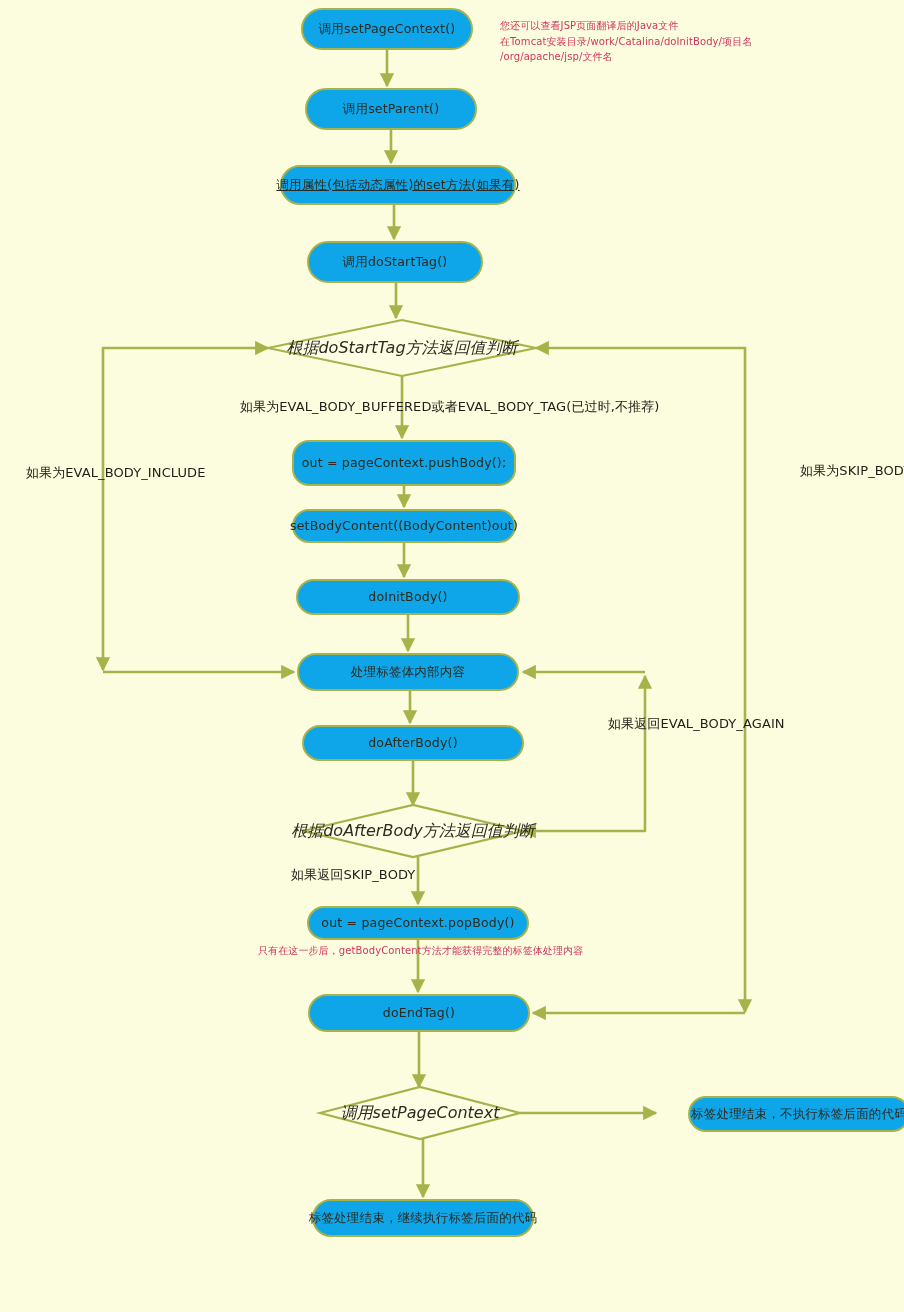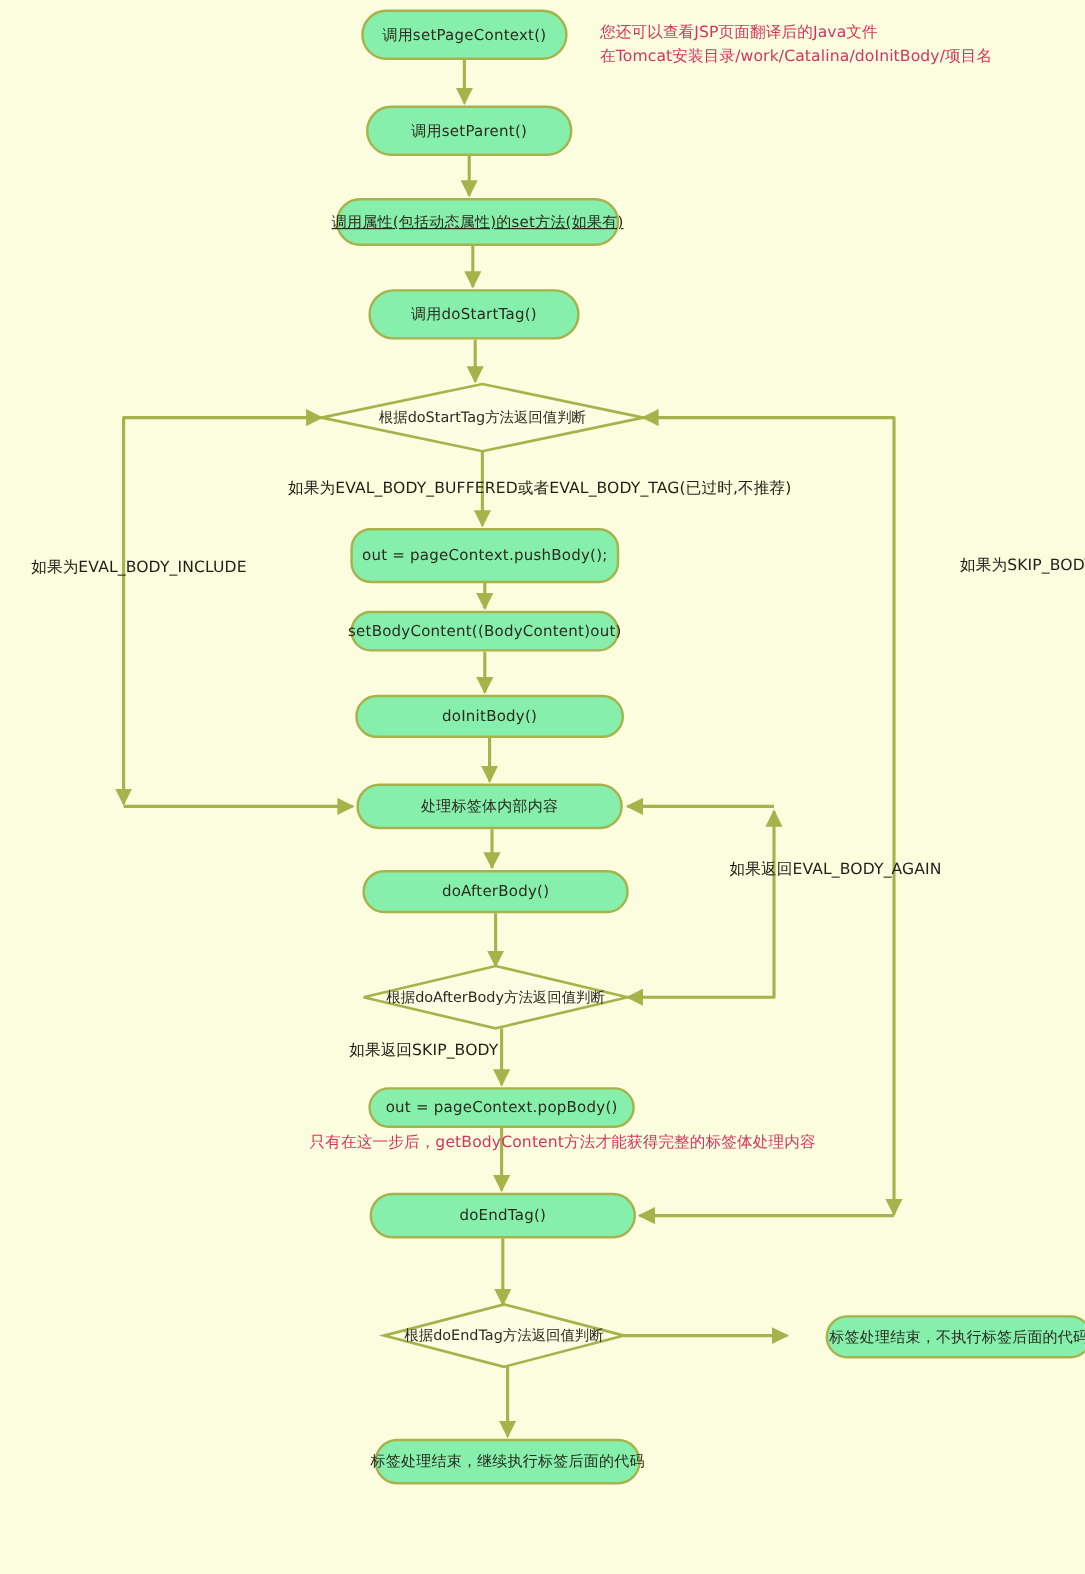--- a/index.html
+++ b/index.html
@@ -16,56 +16,57 @@
   }
   #canvas {
     position: absolute;
     left: 0; top: 0;
     width: 904px;
     height: 1312px;
   }
   .node {
     position: absolute;
     box-sizing: border-box;
-    background: #86efac;
+    background: #0ea5e9;
     border: 2px solid #a6b34a;
     border-radius: 14px;
     color: #2b2b20;
     font-size: 12.5px;
     display: flex;
     align-items: center;
     justify-content: center;
     text-align: center;
     letter-spacing: 0.2px;
     white-space: nowrap;
     line-height: 1.1;
   }
   .diamond-label {
     position: absolute;
     box-sizing: border-box;
     color: #2b2b20;
-    font-size: 12px;
+    font-size: 16px;
     display: flex;
     align-items: center;
     justify-content: center;
     text-align: left;
     white-space: nowrap;
     pointer-events: none;
+    font-style: italic;
   }
   .edge-label {
     position: absolute;
     color: #1f1f16;
     font-size: 13px;
     white-space: nowrap;
     letter-spacing: 0.1px;
   }
   .note {
     position: absolute;
     color: #d1365c;
-    font-size: 13px;
+    font-size: 10px;
     line-height: 1.55;
     white-space: nowrap;
     letter-spacing: 0.1px;
   }
 </style>
 </head>
 <body>
 
 <svg id="canvas" viewBox="0 0 904 1312" xmlns="http://www.w3.org/2000/svg">
   <defs>
@@ -113,28 +114,29 @@
     <div class="node" style="left: 307px; top: 241px; width: 176px; height: 42px; border-radius: 21px;">调用doStartTag()</div>
     <div class="diamond-label" style="left: 268px; top: 320px; width: 268px; height: 56px;">根据doStartTag方法返回值判断</div>
     <div class="node" style="left: 292px; top: 440px; width: 224px; height: 46px; border-radius: 17px;">out = pageContext.pushBody();</div>
     <div class="node" style="left: 292px; top: 509px; width: 224px; height: 34px; border-radius: 17px;">setBodyContent((BodyContent)out)</div>
     <div class="node" style="left: 296px; top: 579px; width: 224px; height: 36px; border-radius: 18px;">doInitBody()</div>
     <div class="node" style="left: 297px; top: 653px; width: 222px; height: 38px; border-radius: 19px;">处理标签体内部内容</div>
     <div class="node" style="left: 302px; top: 725px; width: 222px; height: 36px; border-radius: 18px;">doAfterBody()</div>
     <div class="diamond-label" style="left: 303px; top: 805px; width: 220px; height: 52px;">根据doAfterBody方法返回值判断</div>
     <div class="node" style="left: 307px; top: 906px; width: 222px; height: 34px; border-radius: 17px;">out = pageContext.popBody()</div>
     <div class="node" style="left: 308px; top: 994px; width: 222px; height: 38px; border-radius: 19px;">doEndTag()</div>
-    <div class="diamond-label" style="left: 320px; top: 1087px; width: 200px; height: 52px;">根据doEndTag方法返回值判断</div>
+    <div class="diamond-label" style="left: 320px; top: 1087px; width: 200px; height: 52px;">调用setPageContext</div>
     <div class="node" style="left: 688px; top: 1096px; width: 222px; height: 36px; border-radius: 18px; text-align: right;">标签处理结束，不执行标签后面的代码</div>
     <div class="node" style="left: 312px; top: 1199px; width: 222px; height: 38px; border-radius: 19px;">标签处理结束，继续执行标签后面的代码</div>
     <div class="edge-label" style="left: 240px; top: 398px;">如果为EVAL_BODY_BUFFERED或者EVAL_BODY_TAG(已过时,不推荐)</div>
     <div class="edge-label" style="left: 26px; top: 464px;">如果为EVAL_BODY_INCLUDE</div>
     <div class="edge-label" style="left: 800px; top: 462px;">如果为SKIP_BODY</div>
     <div class="edge-label" style="left: 608px; top: 715px;">如果返回EVAL_BODY_AGAIN</div>
     <div class="edge-label" style="left: 291px; top: 866px;">如果返回SKIP_BODY</div>
     <div class="note" style="left: 500px; top: 18px;">
       <div>您还可以查看JSP页面翻译后的Java文件</div>
       <div>在Tomcat安装目录/work/Catalina/doInitBody/项目名</div>
+      <div>/org/apache/jsp/文件名</div>
     </div>
     <div class="note" style="left: 258px; top: 943px;">
       <div>只有在这一步后，getBodyContent方法才能获得完整的标签体处理内容</div>
     </div>
   </div>
 
 </body></html>

